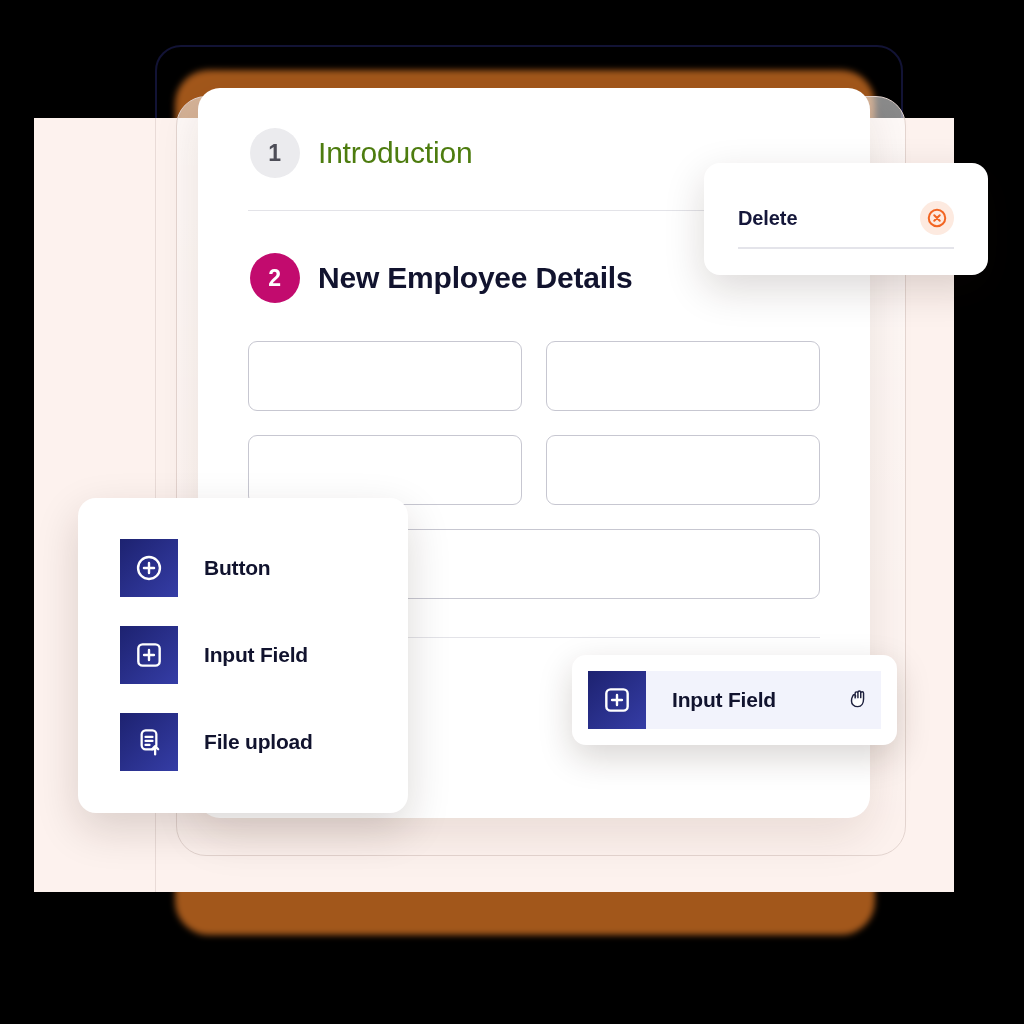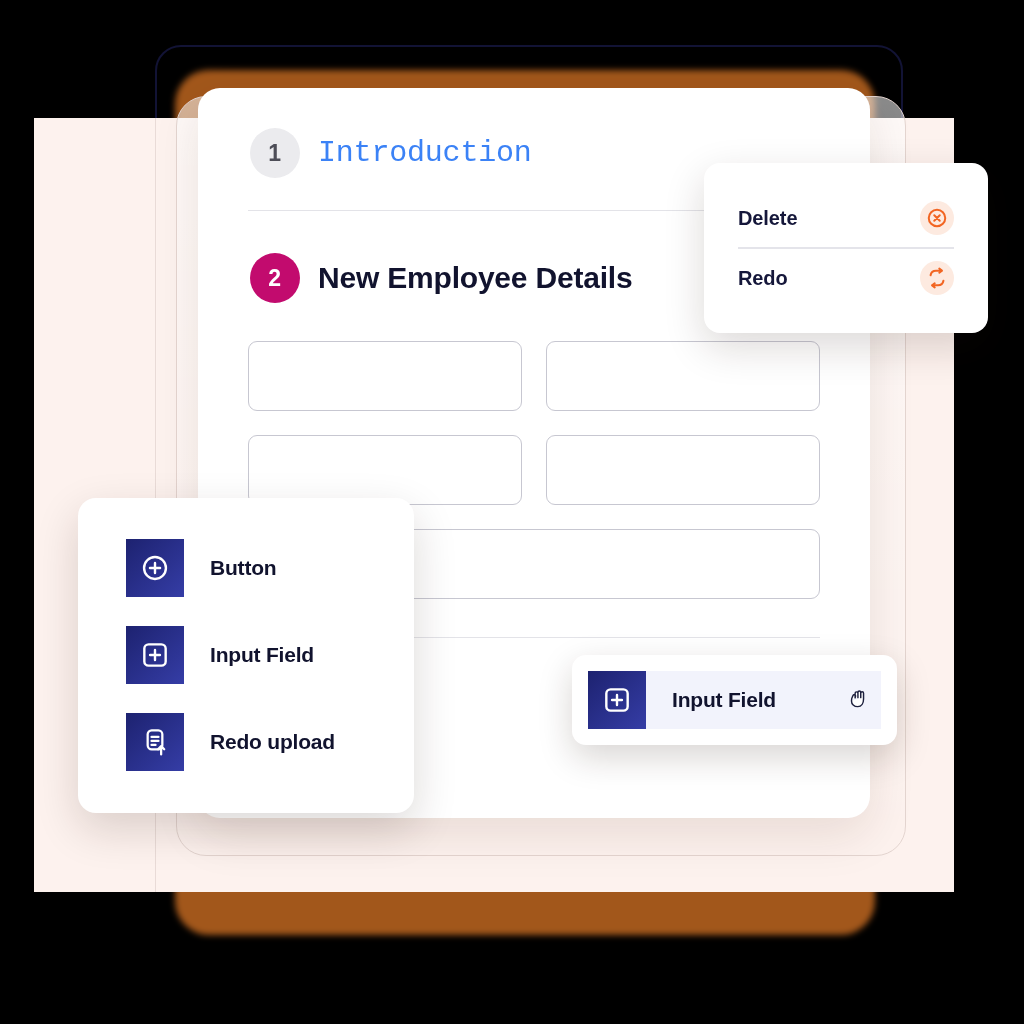--- a/index.html
+++ b/index.html
@@ -98,21 +98,21 @@
     font-weight: 700;
     flex: none;
     letter-spacing: .5px;
   }
   .step-badge.inactive { background: #ebebee; color: #4d4d57; }
   .step-badge.active   { background: #c20b6e; color: #ffffff; }
   .step-title {
     font-size: 30px;
     letter-spacing: -.2px;
   }
-  .step-title.inactive { color: #3b82f6; font-weight: 400; font-family: Liberation Mono, monospace; }
+  .step-title.inactive { color: #4d7c0f; font-weight: 400; }
   .step-title.active   { color: #11132e; font-weight: 700; }
 
   .card-divider {
     margin: 32px 50px 0 50px;
     height: 1px;
     background: #e3e3e8;
   }
 
   .field-grid {
     margin: 38px 50px 0 50px;
@@ -174,21 +174,21 @@
 
   
   .palette {
     position: absolute;
     left: 78px;
     top: 498px;
     width: 322px;
     background: #ffffff;
     border-radius: 18px;
     box-shadow: 0 16px 44px rgba(40,20,10,.16);
-    padding: 26px 0 28px 14px;
+    padding: 26px 0 28px 8px;
   }
   .pal-item {
     display: flex;
     align-items: center;
     gap: 26px;
     padding: 0 34px;
     height: 87px;
   }
   .tile {
     width: 58px;
@@ -293,31 +293,20 @@
           <path d="M9 9 L15 15 M15 9 L9 15"></path>
         </svg>
       </span>
     </div>
 
     <div class="cm-sep"></div>
 
 
     <div class="cm-sep"></div>
 
-    <div class="cm-item">
-      <span class="cm-label">Redo</span>
-      <span class="cm-icon">
-        <svg width="22" height="22" viewBox="0 0 24 24" fill="none" stroke="#F26522" stroke-width="2.2" stroke-linecap="round" stroke-linejoin="round">
-          <path d="M5 9 A6 6 0 0 1 11 4 H17"></path>
-          <path d="M14.5 1.8 L17.3 4 L14.5 6.2"></path>
-          <path d="M19 15 A6 6 0 0 1 13 20 H7"></path>
-          <path d="M9.5 17.8 L6.7 20 L9.5 22.2"></path>
-        </svg>
-      </span>
-    </div>
   </div>
 
   <div class="palette">
 
     <div class="pal-item">
       <span class="tile">
         <svg width="32" height="32" viewBox="0 0 24 24" fill="none" stroke="#ffffff" stroke-width="1.8" stroke-linecap="round">
           <circle cx="12" cy="12" r="8.2"></circle>
           <path d="M12 8.2 V15.8 M8.2 12 H15.8"></path>
         </svg>
@@ -338,21 +327,21 @@
 
 
     <div class="pal-item">
       <span class="tile">
         <svg width="32" height="32" viewBox="0 0 24 24" fill="none" stroke="#ffffff" stroke-width="1.7" stroke-linecap="round" stroke-linejoin="round">
           <path d="M6.5 6.2 a3 3 0 0 1 3-3 h5 a3 3 0 0 1 3 3 v8.3 a3 3 0 0 1 -3 3 h-5 a3 3 0 0 1 -3 -3 z"></path>
           <path d="M9.4 8.2 H14.6 M9.4 11.2 H14.6 M9.4 14.2 H12.4"></path>
           <path d="M16.6 21.3 V15.3 M14.3 17.4 L16.6 15.1 L18.9 17.4"></path>
         </svg>
       </span>
-      <span class="pal-label">Redo upload</span>
+      <span class="pal-label">File upload</span>
     </div>
   </div>
 
   <div class="drag-chip">
     <div class="drag-inner">
       <span class="tile">
         <svg width="32" height="32" viewBox="0 0 24 24" fill="none" stroke="#ffffff" stroke-width="1.8" stroke-linecap="round">
           <rect x="4" y="4" width="16" height="16" rx="3.2"></rect>
           <path d="M12 8.3 V15.7 M8.3 12 H15.7"></path>
         </svg>

